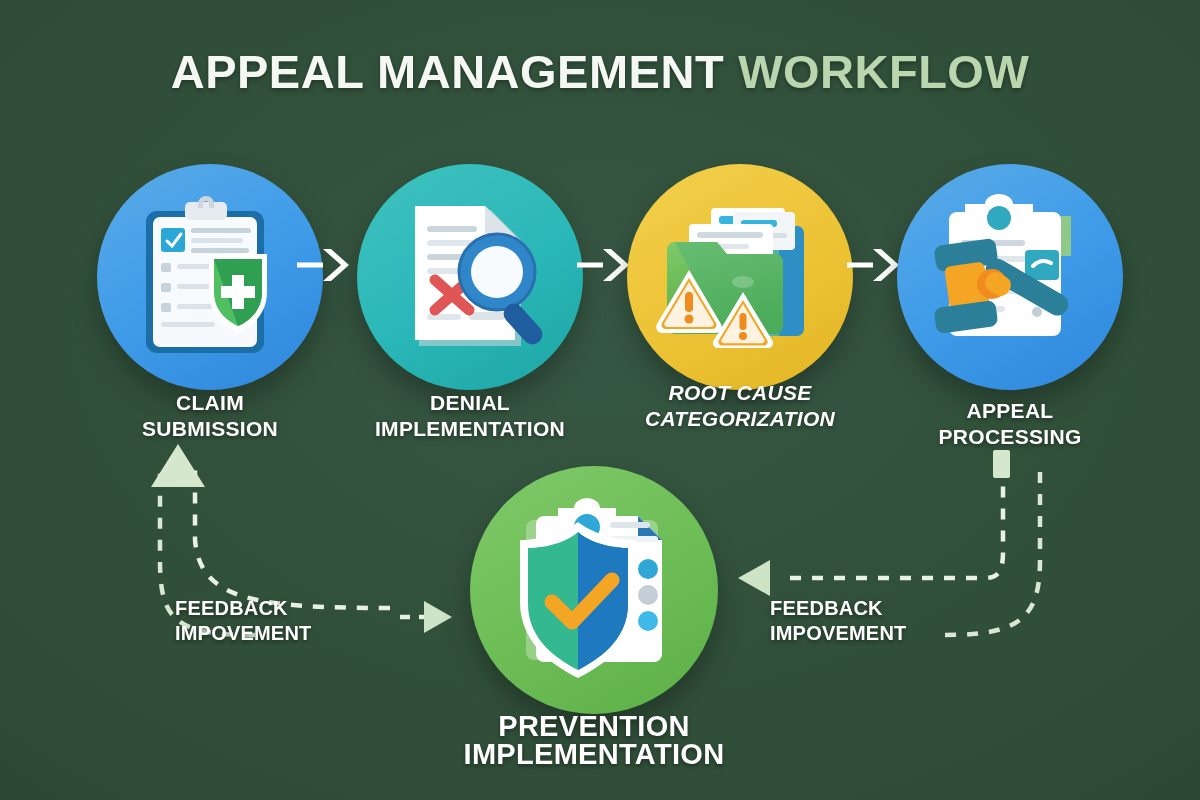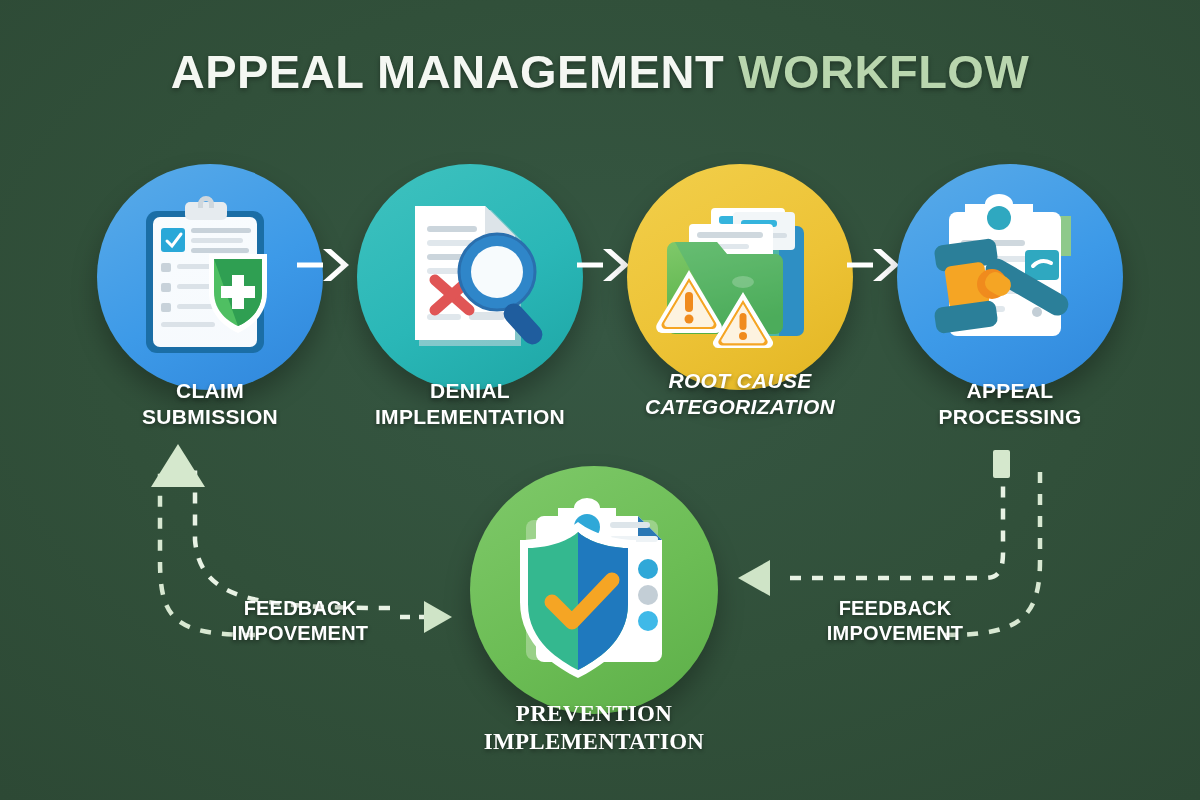--- a/index.html
+++ b/index.html
@@ -40,36 +40,36 @@
   .node-label {
     position:absolute;
     text-align:center;
     color:#ffffff;
     font-weight:bold;
     font-size:21px;
     line-height:26px;
     letter-spacing:0.3px;
     text-shadow:0 2px 4px rgba(0,0,0,.4);
     white-space:pre-line;
+    margin-top:12px;
   }
 
   
   .chev { position:absolute; }
 
   
   .loop { position:absolute; left:0; top:0; width:1200px; height:800px; pointer-events:none; }
 
   .fb-label {
     position:absolute;
     color:#ffffff;
     font-weight:bold;
     font-size:20px;
     line-height:25px;
     letter-spacing:0.2px;
-    text-align:center;
     text-shadow:0 2px 4px rgba(0,0,0,.45);
     white-space:pre-line;
   }
 </style>
 </head>
 <body>
 
 <div id="stage">
 
   <div class="title">
@@ -259,21 +259,21 @@
 
         <rect x="38" y="78" width="62" height="26" rx="8" fill="#2b7f99" transform="rotate(-8 69 91)"></rect>
         <rect x="50" y="100" width="40" height="44" rx="6" fill="#f5a524" transform="rotate(-8 70 122)"></rect>
         <rect x="38" y="140" width="62" height="26" rx="8" fill="#2b7f99" transform="rotate(-8 69 153)"></rect>
 
         <rect x="84" y="112" width="92" height="22" rx="11" fill="#2b7f99" transform="rotate(30 130 123)"></rect>
         <circle cx="95" cy="120" r="15" fill="#f08b1d"></circle>
         <rect x="88" y="110" width="26" height="20" rx="9" fill="#f5a524" transform="rotate(30 101 120)"></rect>
       </svg>
     </div>
-    <div class="node-label" style="left:860px; top:378px; width:300px;">APPEAL
+    <div class="node-label" style="left:860px; top:386px; width:300px;">APPEAL
 PROCESSING</div>
   </div>
 
   <div class="node">
     <div class="circle" style="left:470px; top:466px; width:248px; height:248px; background:linear-gradient(150deg,#7fc96a 0%,#6cbd55 55%,#5cae48 100%);">
       <svg class="ico" viewBox="0 0 248 248">
 
         <rect x="56" y="54" width="132" height="140" rx="8" fill="#bfe0b2" opacity="0.55"></rect>
 
         <path d="M74 50 h94 l24 24 v114 a8 8 0 0 1 -8 8 h-110 a8 8 0 0 1 -8 -8 v-130 a8 8 0 0 1 8 -8 z" fill="#ffffff"></path>
@@ -290,21 +290,21 @@
         <circle cx="178" cy="129" r="10" fill="#c3ced6"></circle>
         <rect x="100" y="152" width="58" height="6" rx="3" fill="#dbe3e9"></rect>
         <circle cx="178" cy="155" r="10" fill="#3fb9e8"></circle>
 
         <path d="M50 74 c26 0 48 -10 58 -18 c10 8 32 18 58 18 v62 c0 44 -38 66 -58 76 c-20 -10 -58 -32 -58 -76 z" fill="#ffffff"></path>
         <path d="M58 82 c23 0 43 -9 50 -16 c7 7 27 16 50 16 v56 c0 38 -33 57 -50 66 c-17 -9 -50 -28 -50 -66 z" fill="#34b88f"></path>
         <path d="M108 66 c7 7 27 16 50 16 v56 c0 38 -33 57 -50 66 z" fill="#1f79be"></path>
         <path d="M82 136 l20 20 l40 -42" stroke="#f5a524" stroke-width="15" fill="none" stroke-linecap="round" stroke-linejoin="round"></path>
       </svg>
     </div>
-    <div class="node-label" style="left:444px; top:700px; width:300px; font-size:23px; line-height:28px;font-family:Liberation Serif, serif;">PREVENTION
+    <div class="node-label" style="left:444px; top:700px; width:300px; font-size:29px; line-height:28px;">PREVENTION
 IMPLEMENTATION</div>
   </div>
 
   <div class="fb-label" style="left:175px; top:596px; width:250px;">FEEDBACK
 IMPOVEMENT</div>
 
   <div class="fb-label" style="left:770px; top:596px; width:250px;">FEEDBACK
 IMPOVEMENT</div>
 
 </div>

